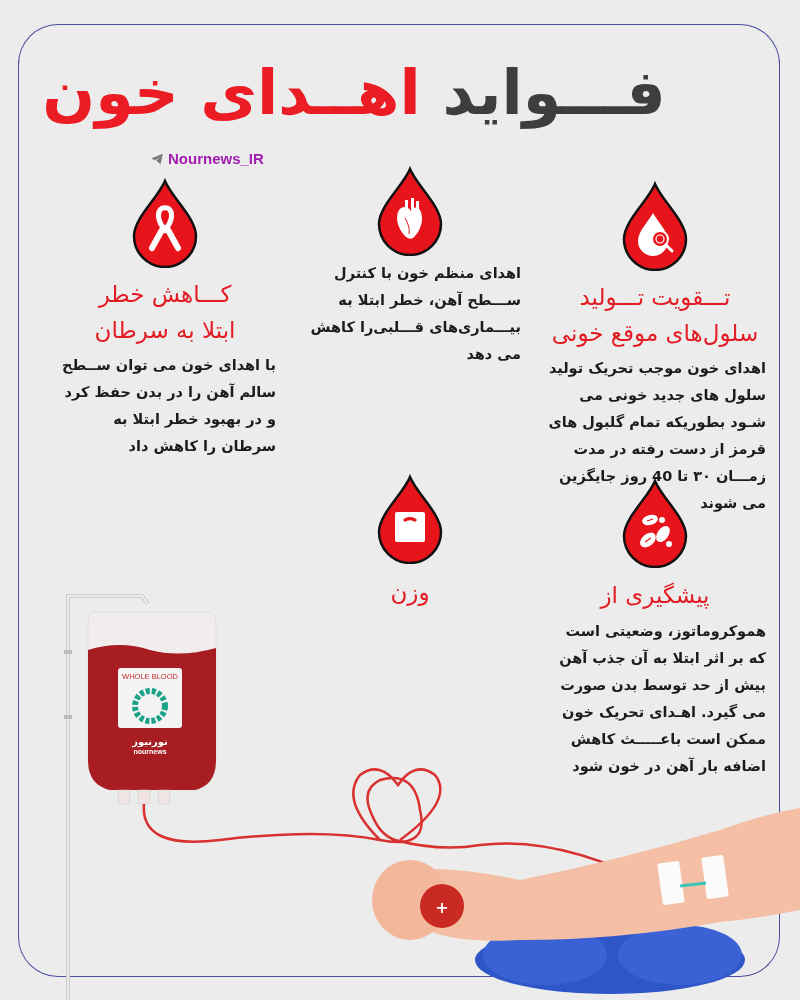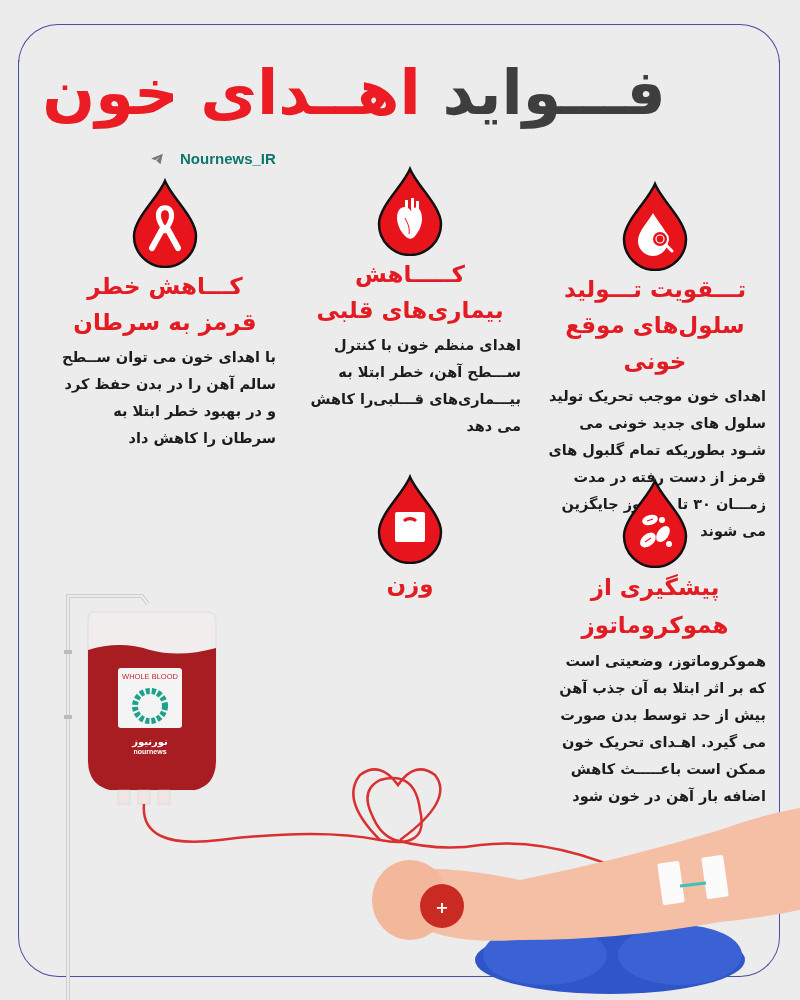--- a/index.html
+++ b/index.html
@@ -36,43 +36,43 @@
       font-size: 62px;
       line-height: 90px;
     }
     .title .dark { color: #3e3e3e; }
     .title .red { color: #ec1c24; }
     .handle {
       position: absolute;
       top: 150px; left: 150px;
       font-family: "Liberation Sans", sans-serif;
       font-size: 15px; font-weight: bold;
-      color: #0f766e;
-      display: flex; align-items: center; gap: 16px;
+      color: #a21caf;
+      display: flex; align-items: center; gap: 4px;
     }
     .handle svg { width: 14px; height: 14px; }
     .card {
       position: absolute;
       width: 250px;
       direction: rtl;
       text-align: center;
     }
     .drop {
       width: 70px; height: 90px;
       margin: 0 auto;
       position: relative;
     }
     .drop svg { width: 70px; height: 90px; display: block; }
     .card h2 {
       color: #e31b23;
       font-family: "DejaVu Sans", sans-serif;
-      font-weight: bold;
+      font-weight: normal;
       font-size: 23px;
       line-height: 36px;
-      margin-top: 0;
+      margin-top: 8px;
       text-align: center;
     }
     .card p {
       color: #1c1c1c;
       font-family: "DejaVu Sans", sans-serif;
       font-weight: bold;
       font-size: 14.5px;
       line-height: 27px;
       margin-top: 4px;
       text-align: right;
@@ -112,53 +112,49 @@
       <path d="M33 32 C37 40 48 50 48 60 A15 15 0 0 1 18 60 C18 50 29 40 33 32 Z" fill="#fff"></path>
       <circle cx="40" cy="58" r="8" fill="#e8141c" stroke="#fff" stroke-width="2"></circle>
       <circle cx="40" cy="58" r="4" fill="none" stroke="#fff" stroke-width="1.2"></circle>
       <line x1="46" y1="64" x2="52" y2="70" stroke="#fff" stroke-width="3" stroke-linecap="round"></line>
     </svg>
   </div>
   <h2>
     <div>تـــقویت تـــولید</div>
     <div>سلول‌های موقع خونی</div>
   </h2>
-  <p>اهدای خون موجب تحریک تولید سلول های جدید خونی می شـود بطوریکه  تمام گلبول های قرمز از دست رفته در مدت زمـــان ۳۰ تا ۶۰ روز جایگزین می شوند</p>
+  <p>اهدای خون موجب تحریک تولید سلول های جدید خونی می شـود بطوریکه  تمام گلبول های قرمز از دست رفته در مدت زمـــان ۳۰ تا 40 روز جایگزین می شوند</p>
 </div>
 
 <div class="card c2">
   <div class="drop">
     <svg viewBox="0 0 70 90">
       <path d="M35 3 C42 20 66 40 66 58 A31 31 0 0 1 4 58 C4 40 28 20 35 3 Z" fill="#e8141c" stroke="#111" stroke-width="2.5"></path>
       <path d="M24 44 C20 50 22 62 30 70 C33 73 37 74 40 70 C47 62 49 52 45 44 C42 40 38 41 36 45 C33 40 27 40 24 44 Z" fill="#fff"></path>
       <rect x="30" y="34" width="3" height="10" fill="#fff"></rect>
       <rect x="36" y="32" width="3" height="12" fill="#fff"></rect>
       <rect x="41" y="35" width="3" height="8" fill="#fff"></rect>
       <path d="M30 52 C33 58 35 62 34 68" stroke="#e8141c" stroke-width="1" fill="none"></path>
     </svg>
   </div>
-  <h2>
-    <div>کـــــاهش</div>
-    <div>بیماری‌های قلبی</div>
-  </h2>
   <p>اهدای منظم خون با کنترل ســـطح آهن، خطر ابتلا به بیـــماری‌های قـــلبی‌را کاهش می دهد</p>
 </div>
 
 <div class="card c3">
   <div class="drop">
     <svg viewBox="0 0 70 90">
       <path d="M35 3 C42 20 66 40 66 58 A31 31 0 0 1 4 58 C4 40 28 20 35 3 Z" fill="#e8141c" stroke="#111" stroke-width="2.5"></path>
       <path d="M35 52 C28 44 27 36 30 32 C32 29 38 29 40 32 C43 36 42 44 35 52 Z" fill="none" stroke="#fff" stroke-width="5"></path>
       <line x1="33" y1="50" x2="22" y2="70" stroke="#fff" stroke-width="6" stroke-linecap="round"></line>
       <line x1="37" y1="50" x2="48" y2="70" stroke="#fff" stroke-width="6" stroke-linecap="round"></line>
     </svg>
   </div>
   <h2>
     <div>کـــاهش خطر</div>
-    <div>قرمز به سرطان</div>
+    <div>ابتلا به سرطان</div>
   </h2>
   <p>با اهدای خون می توان ســطح سالم آهن را در بدن  حفظ کرد و در بهبود خطر ابتلا به سرطان را کاهش داد</p>
 </div>
 
 <div class="card c4">
   <div class="drop">
     <svg viewBox="0 0 70 90">
       <path d="M35 3 C42 20 66 40 66 58 A31 31 0 0 1 4 58 C4 40 28 20 35 3 Z" fill="#e8141c" stroke="#111" stroke-width="2.5"></path>
       <rect x="20" y="38" width="30" height="30" rx="2" fill="#fff"></rect>
       <path d="M28 46 A8 6 0 0 1 42 46 L40 48 A6 4 0 0 0 30 48 Z" fill="#e8141c"></path>
@@ -177,21 +173,20 @@
       <ellipse cx="28" cy="62" rx="9" ry="6" fill="#fff" transform="rotate(-40 28 62)"></ellipse>
       <ellipse cx="43" cy="56" rx="9" ry="5.5" fill="#fff" transform="rotate(-55 43 56)"></ellipse>
       <circle cx="42" cy="42" r="3" fill="#fff"></circle>
       <circle cx="49" cy="66" r="3" fill="#fff"></circle>
       <line x1="27" y1="43" x2="33" y2="41" stroke="#e8141c" stroke-width="1.2"></line>
       <line x1="25" y1="64" x2="31" y2="60" stroke="#e8141c" stroke-width="1.2"></line>
     </svg>
   </div>
   <h2>
     <div>پیشگیری از</div>
-    <div>هموکروماتوز</div>
   </h2>
   <p>هموکروماتوز، وضعیتی است که بر اثر ابتلا به آن جذب آهن بیش از حد توسط بدن صورت می گیرد. اهـدای تحریک خون ممکن است باعـــــث کاهش اضافه بار آهن در خون شود</p>
 </div>
 
 <svg class="illustration" viewBox="0 580 800 420">
 
   <g>
     <path d="M68 1000 L68 596 L142 596 L148 604" stroke="#cfcfcf" stroke-width="4" fill="none"></path>
     <path d="M68 1000 L68 596 L142 596 L148 604" stroke="#f4f4f4" stroke-width="1.5" fill="none"></path>
     <rect x="64" y="650" width="8" height="4" fill="#bbb"></rect>

